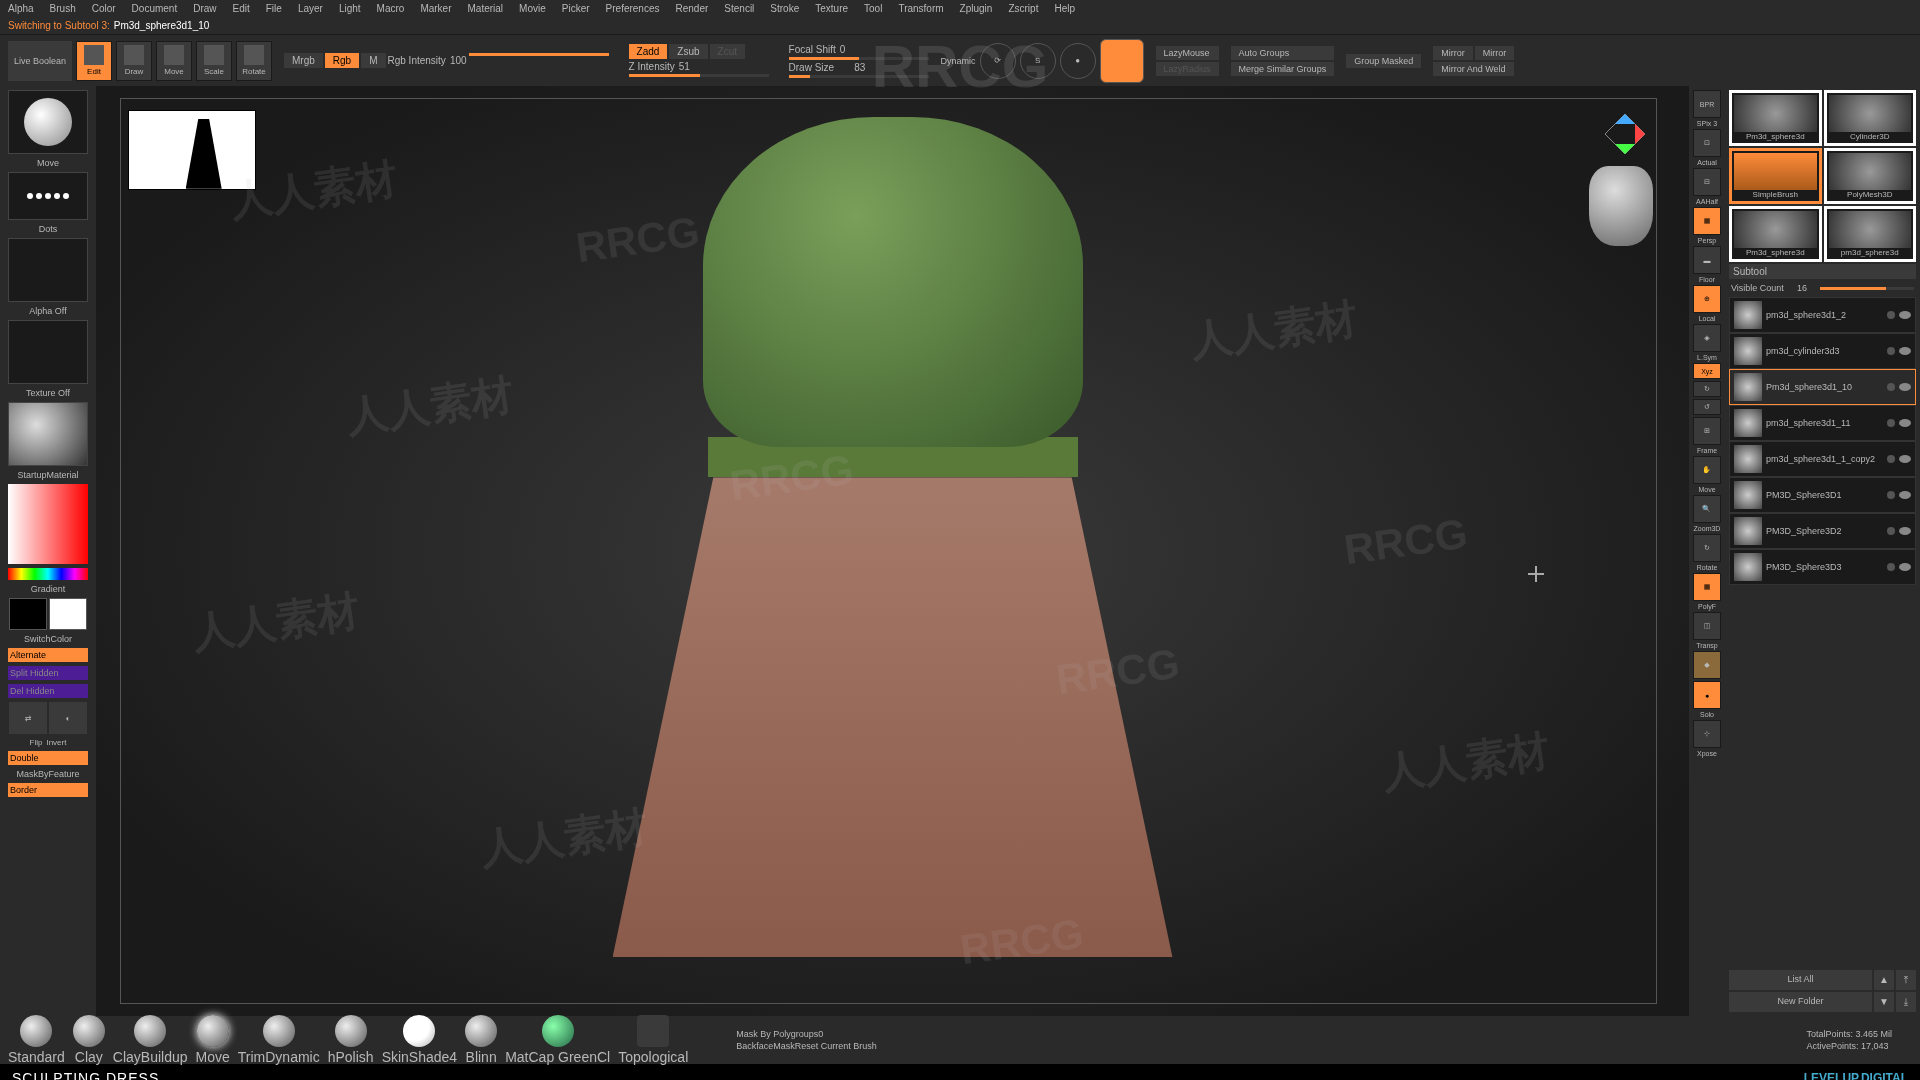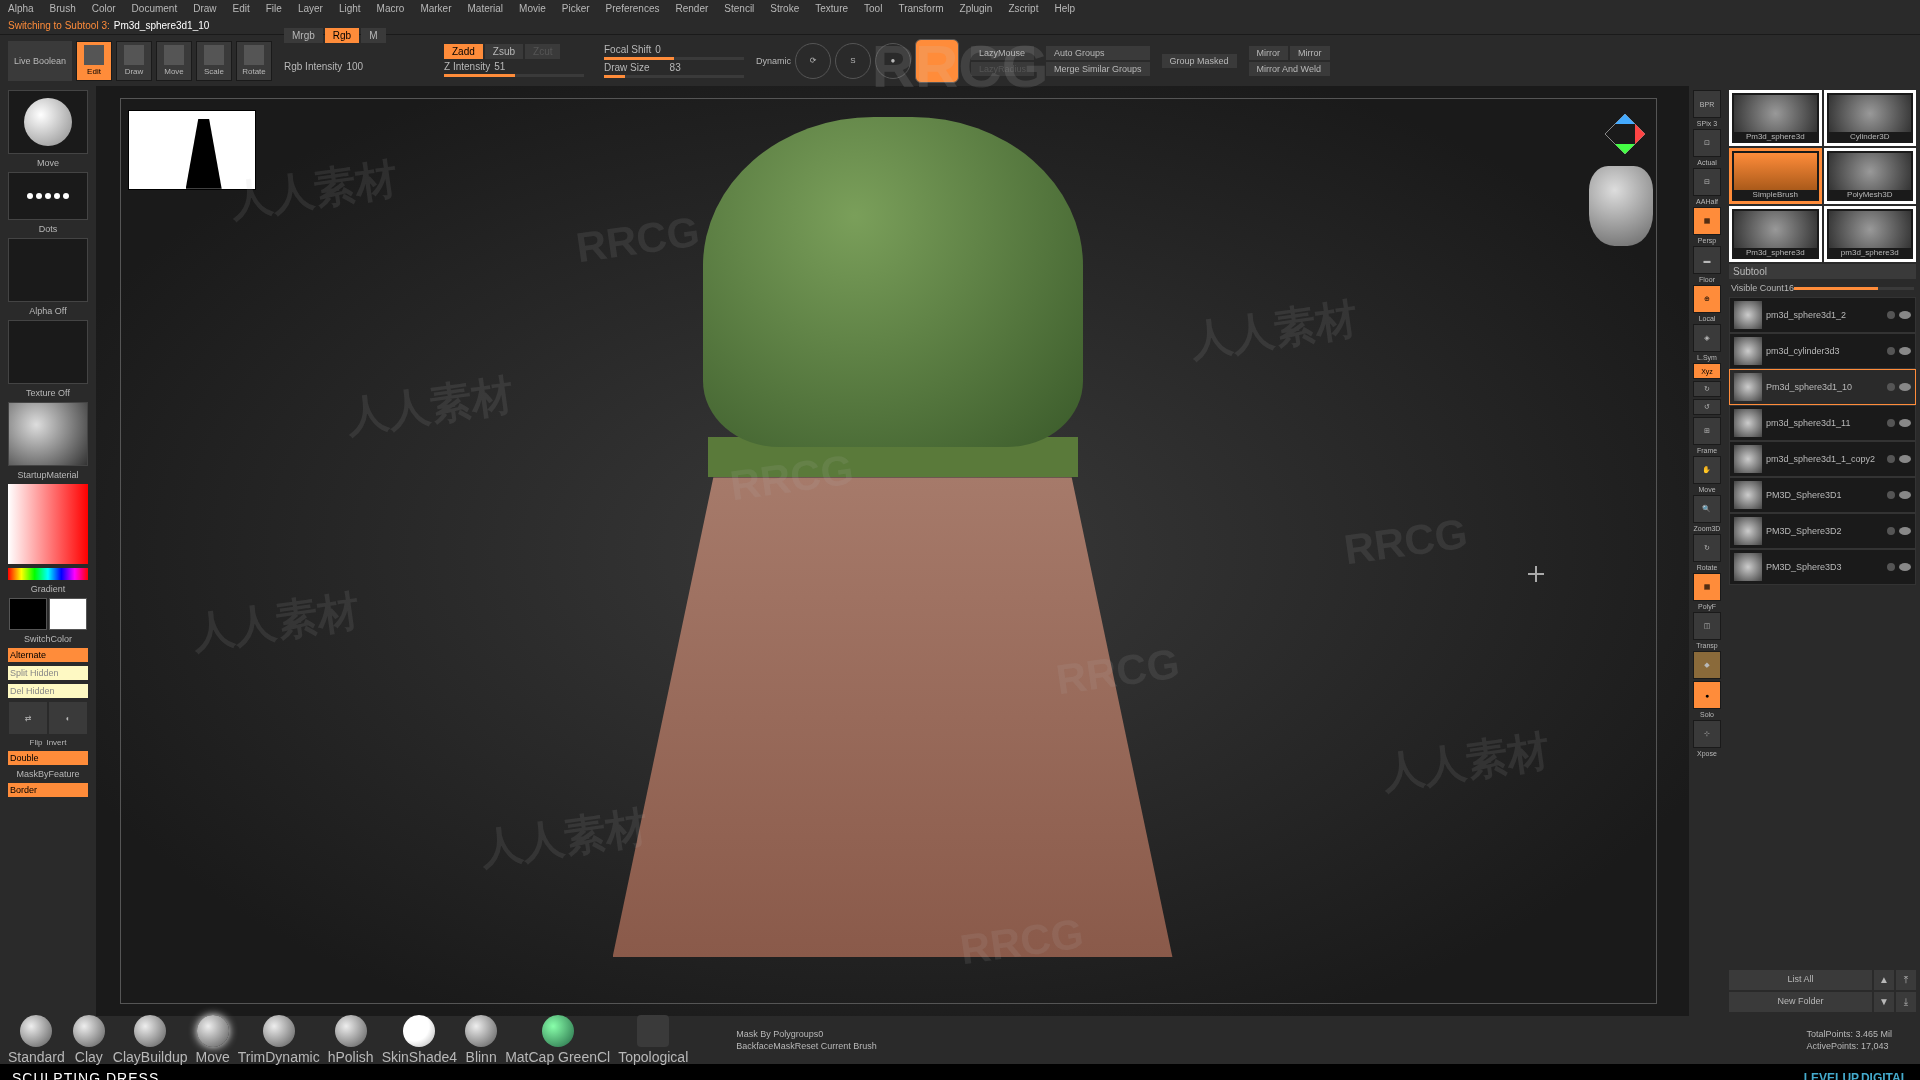--- a/index.html
+++ b/index.html
@@ -34,21 +34,21 @@
 .brush-preview { width: 80px; height: 64px; background: #1a1a1a; border: 1px solid #444; display: flex; align-items: center; justify-content: center; }
 .brush-circle { width: 48px; height: 48px; background: radial-gradient(circle at 35% 35%, #fff, #888); border-radius: 50%; }
 .left-label { font-size: 9px; text-align: center; }
 .alpha-box, .texture-box, .material-box { width: 80px; height: 64px; background: #1a1a1a; border: 1px solid #444; }
 .material-box { background: radial-gradient(circle at 35% 35%, #ddd, #333); }
 .color-picker { width: 80px; height: 80px; background: linear-gradient(to right, #fff, #f00), linear-gradient(to bottom, transparent, #000); position: relative; }
 .hue-bar { width: 80px; height: 12px; background: linear-gradient(to right, #f00, #ff0, #0f0, #0ff, #00f, #f0f, #f00); }
 .dual-color { display: flex; gap: 2px; }
 .color-swatch { width: 38px; height: 32px; border: 1px solid #555; }
 .left-btn { width: 80px; padding: 2px; background: #ff8c3a; color: #000; font-size: 9px; text-align: left; }
-.left-btn.dark { background: #fef9c3; color: #888; }
+.left-btn.dark { background: #4c1d95; color: #888; }
 .dual-btn { display: flex; gap: 2px; }
 .small-btn { width: 38px; height: 32px; background: #3a3a3a; display: flex; align-items: center; justify-content: center; font-size: 8px; }
 
 .viewport-area { flex: 1; position: relative; background: radial-gradient(ellipse at center, #3a3a3a 0%, #1a1a1a 80%); }
 .viewport-frame { position: absolute; top: 12px; left: 24px; right: 32px; bottom: 12px; border: 1px solid #555; }
 .thumbnail { position: absolute; top: 24px; left: 32px; width: 128px; height: 80px; background: #fff; border: 1px solid #000; }
 .thumb-shape { position: absolute; left: 45%; top: 10%; width: 36px; height: 70px; background: #000; clip-path: polygon(35% 0, 65% 0, 100% 100%, 0 100%); }
 .nav-gizmo { position: absolute; top: 24px; right: 40px; width: 48px; height: 48px; }
 .head-gizmo { position: absolute; top: 80px; right: 36px; width: 64px; height: 80px; background: radial-gradient(circle at 40% 30%, #ddd, #666); border-radius: 30% 30% 40% 40%; }
 .dress-model { position: absolute; left: 50%; top: 48%; transform: translate(-50%, -50%); width: 560px; height: 830px; }
@@ -64,21 +64,21 @@
 .rt-btn { width: 28px; height: 28px; background: #3a3a3a; border: 1px solid #1a1a1a; display: flex; align-items: center; justify-content: center; font-size: 7px; text-align: center; cursor: pointer; }
 .rt-btn.active { background: #ff8c3a; color: #000; }
 .rt-label { font-size: 7px; text-align: center; }
 
 .far-right { width: 195px; background: #2a2a2a; display: flex; flex-direction: column; padding: 4px; gap: 2px; overflow-y: auto; }
 .tool-grid { display: grid; grid-template-columns: 1fr 1fr; gap: 2px; }
 .tool-thumb { height: 56px; background: #1a1a1a; border: 3px solid #ffffff; display: flex; flex-direction: column; align-items: center; justify-content: flex-end; font-size: 8px; padding: 2px; }
 .tool-thumb.active { border-color: #ff8c3a; }
 .thumb-icon { flex: 1; width: 100%; background: radial-gradient(circle, #999, #333); }
 .panel-header { background: #3a3a3a; padding: 2px 4px; font-size: 10px; }
-.visible-slider { display: flex; align-items: center; gap: 0; padding: 2px; font-size: 9px; }
+.visible-slider { display: flex; align-items: center; gap: 13px; padding: 2px; font-size: 9px; }
 .vis-track { flex: 1; height: 3px; background: #3a3a3a; }
 .vis-fill { height: 100%; width: 70%; background: #ff8c3a; }
 .subtool-item { display: flex; align-items: center; height: 36px; background: #1a1a1a; border: 1px solid #333; font-size: 9px; padding: 0 4px; gap: 4px; cursor: pointer; }
 .subtool-item.active { border-color: #ff8c3a; background: #2a2a2a; }
 .st-thumb { width: 28px; height: 28px; background: radial-gradient(circle, #ccc, #444); }
 .st-toggles { display: flex; gap: 4px; margin-left: auto; }
 .st-dot { width: 8px; height: 8px; background: #555; border-radius: 50%; }
 .st-eye { width: 12px; height: 8px; background: #888; border-radius: 50%; }
 .bottom-btns { display: flex; gap: 2px; margin-top: auto; }
 .br-btn { flex: 1; padding: 4px; background: #3a3a3a; font-size: 9px; text-align: center; }
@@ -151,21 +151,21 @@
     </div>
   <div class="tool-btn">
       <div class="icon"></div>
       <span>Scale</span>
     </div>
   <div class="tool-btn">
       <div class="icon"></div>
       <span>Rotate</span>
     </div>
 
-  <div style="display:flex;flex-direction:column;gap:18px;margin-left:8px">
+  <div style="display:flex;flex-direction:row;gap:2px;margin-left:8px">
     <div class="mode-group">
       <div class="mode-btn">Mrgb</div>
       <div class="mode-btn active">Rgb</div>
       <div class="mode-btn">M</div>
     </div>
     <div style="display:flex;gap:4px;align-items:center">
       <span>Rgb Intensity</span>
       <span>100</span>
     </div>
     <div class="slider-track">

